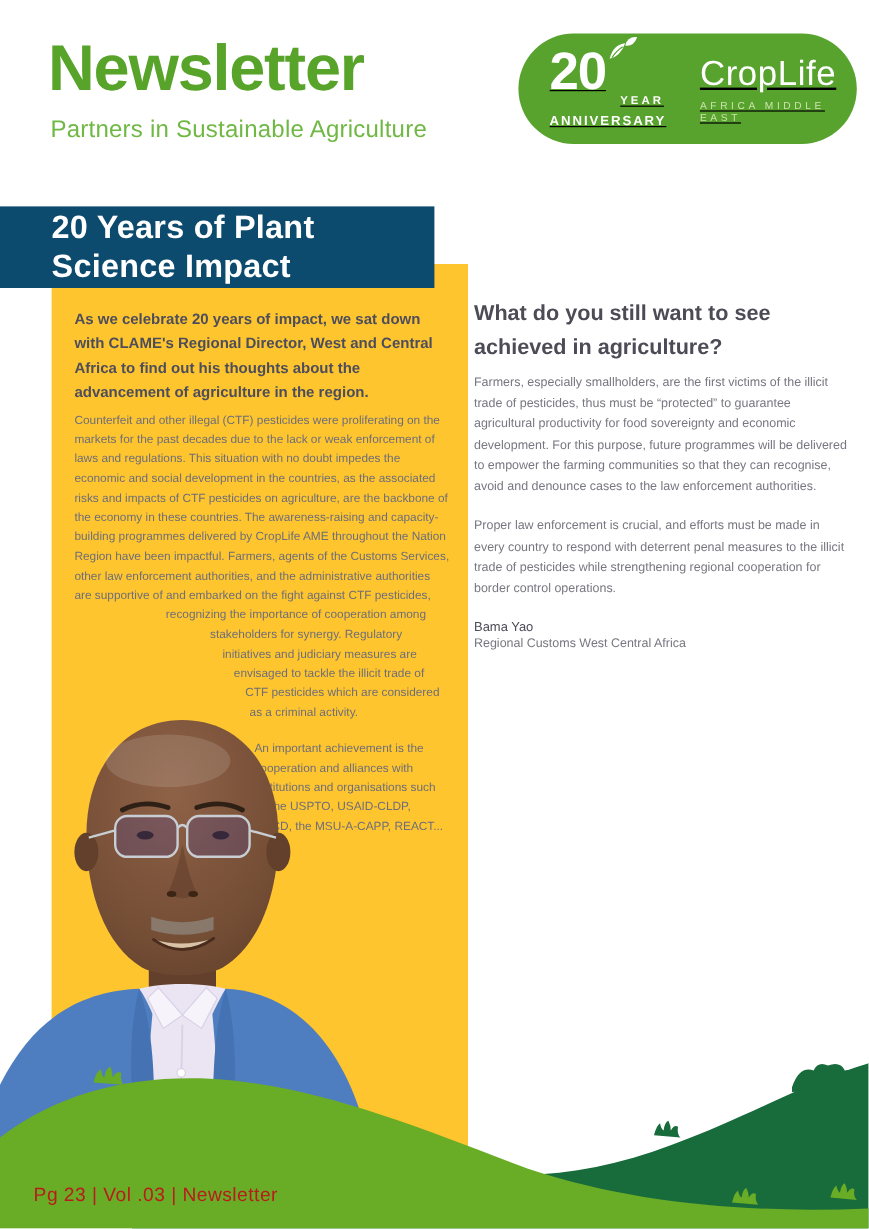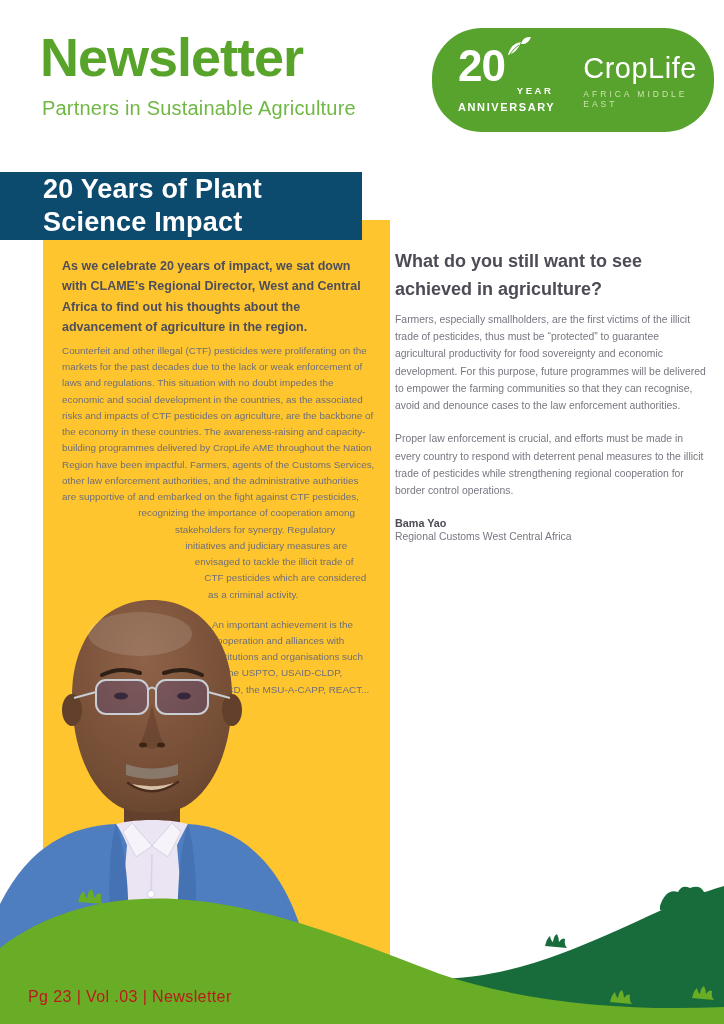--- a/index.html
+++ b/index.html
@@ -13,23 +13,23 @@
     font-size:54px; font-weight:800; letter-spacing:-1px;
     color:#58A42B;
   }
   .masthead-sub {
     position:absolute; left:42px; top:97px;
     font-size:20px; font-weight:400; color:#70B844; letter-spacing:0.2px;
   }
 
   
   .badge {
-    position:absolute; left:432px; top:28px; width:282px; height:104px;
+    position:absolute; left:432px; top:28px; width:282px; height:92px;
     background:#57A32D; border-radius:50px;
-    display:flex; align-items:center; padding:0 20px 0 26px; gap:14px;
+    display:flex; align-items:center; padding:0 20px 0 26px; gap:14px;text-decoration:underline;
   }
   .badge-left { display:flex; flex-direction:column; align-items:flex-start; }
   .badge-num-row { position:relative; line-height:0.85; }
   .badge-num { font-size:44px; font-weight:800; color:#ffffff; letter-spacing:-1px; }
   .badge-leaf { position:absolute; left:46px; top:-12px; }
   .badge-year { align-self:flex-end; font-size:9.5px; font-weight:600; color:#ffffff; letter-spacing:2.5px; margin-top:0; padding-right:2px;text-align:center; }
   .badge-anniv { font-size:11px; font-weight:700; color:#ffffff; letter-spacing:1.6px; margin-top:5px; }
   .badge-divider { width:2px; height:62px; background:rgba(255,255,255,0.85); border-radius:1px; }
   .badge-right { display:flex; flex-direction:column; }
   .badge-brand { font-size:29px; font-weight:400; color:#ffffff; letter-spacing:0.5px; }
@@ -65,21 +65,21 @@
     float:left; width:150px; height:392px;
     shape-outside: polygon(0 170px, 60px 178px, 110px 200px, 138px 248px, 148px 310px, 144px 392px, 0 392px);
     shape-margin:6px;
   }
 
   
   .right-col { position:absolute; left:395px; top:248px; width:314px; }
   .question-right { font-size:18px; font-weight:700; color:#4C4B56; line-height:1.55; }
   .right-body { margin-top:7px; font-size:10.4px; font-weight:400; color:#787680; line-height:1.66; }
   .right-body.second { margin-top:16px; }
-  .author-name { margin-top:18px; font-size:10.8px; font-weight:700; color:#4C4B56; }
+  .author-name { margin-top:18px; font-size:10.8px; font-weight:400; color:#4C4B56; }
   .author-title { margin-top:2px; font-size:10.4px; font-weight:400; color:#787680; }
 
   
   .portrait { position:absolute; left:0; top:592px; width:300px; height:360px; z-index:3; }
 
   
   .footer-waves { position:absolute; left:0; bottom:0; width:724px; height:140px; z-index:4; }
   .footer-text {
     position:absolute; left:28px; top:988px; z-index:5;
     font-size:16px; font-weight:400; color:#b91c1c; letter-spacing:0.4px;

